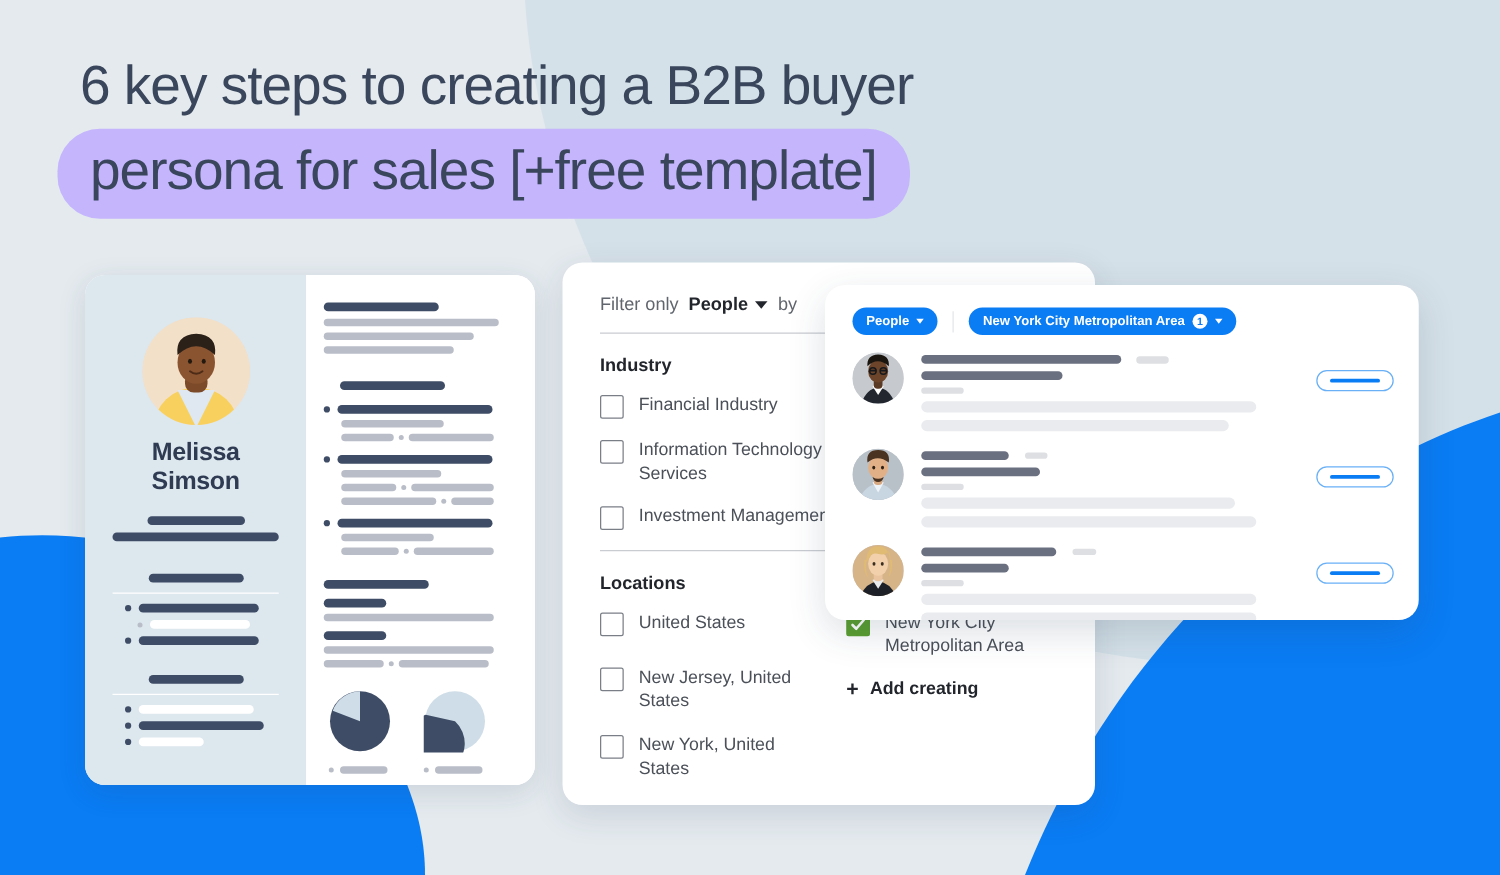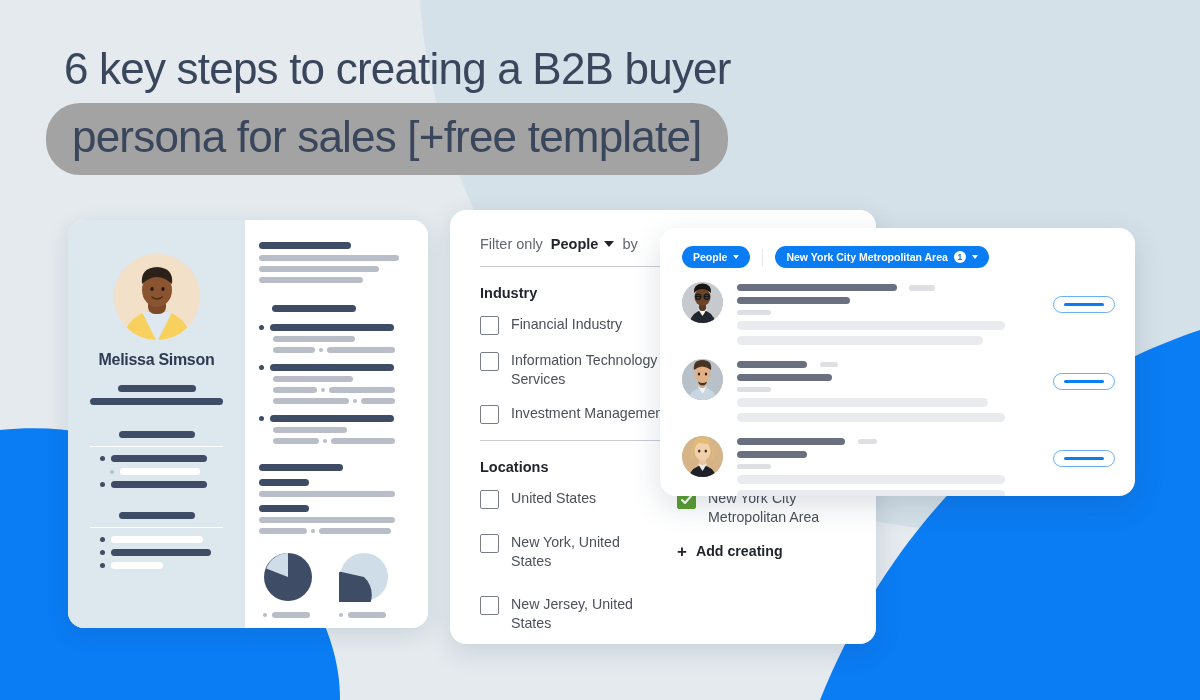--- a/index.html
+++ b/index.html
@@ -26,21 +26,21 @@
     font-size: 44px;
     font-weight: 500;
     color: #3a465c;
     letter-spacing: -0.8px;
     line-height: 1.12;
     white-space: nowrap;
   }
   .headline-line.l1 { padding-left: 18px; margin-bottom: 10px; }
   .headline-line.l2 {
     display: inline-block;
-    background: #a3a3a3;
+    background: #c4b5fd;
     border-radius: 34px;
     padding: 9px 26px 13px 26px;
   }
 
   
   .card {
     position: absolute;
     background: #fff;
     border-radius: 16px;
     overflow: hidden;
@@ -68,21 +68,21 @@
   .avatar-wrap {
     width: 86px; height: 86px;
     border-radius: 50%;
     margin: 0 auto;
     overflow: hidden;
     background: #f2ddc6;
     position: relative;
   }
   .persona-name {
     text-align: center;
-    font-size: 16px;
+    font-size: 20px;
     font-weight: 700;
     color: #2f3b52;
     margin-top: 11px;
     letter-spacing: -0.3px;
   }
 
   
   .bar { border-radius: 4px; height: 7px; background: #3e4c66; }
   .bar.g { background: #b9bdc7; }
   .bar.w { background: #ffffff; }
@@ -365,27 +365,27 @@
   <div class="hr" style="margin:12px 0 18px 0"></div>
 
   <div class="sec-title">Locations</div>
 
   <div class="loc-grid">
     <div class="loc-col">
       <div class="chk-row" style="margin-bottom:24px">
         <span class="chk"></span>
         <span class="chk-label">United States</span>
       </div>
+      <div class="chk-row">
+        <span class="chk"></span>
+        <span class="chk-label">New Jersey, United States</span>
+      </div>
       <div class="chk-row" style="margin-bottom:24px">
         <span class="chk"></span>
         <span class="chk-label">New York, United States</span>
-      </div>
-      <div class="chk-row">
-        <span class="chk"></span>
-        <span class="chk-label">New Jersey, United States</span>
       </div>
     </div>
 
     <div class="loc-col">
       <div class="chk-row" style="margin-bottom:16px">
         <span class="chk on">
           <svg width="13" height="13" viewBox="0 0 13 13">
             <path d="M2 7 L5 10 L11 3" stroke="#fff" stroke-width="2.1" fill="none" stroke-linecap="round" stroke-linejoin="round"></path>
           </svg>
         </span>

